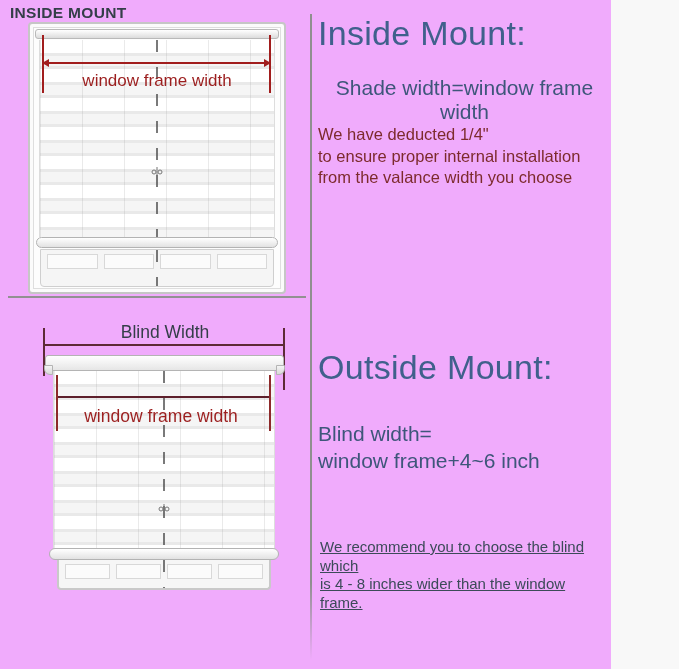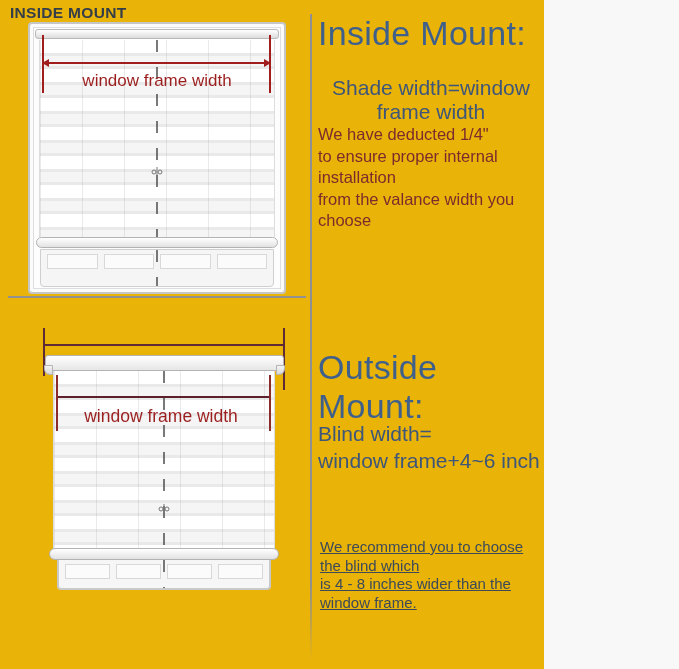--- a/index.html
+++ b/index.html
@@ -1,18 +1,18 @@
 <!DOCTYPE html>
 <html><head>
 <meta charset="utf-8">
 <style>
   * { margin:0; padding:0; box-sizing:border-box; }
   html,body { background:#f8f8f8; }
   body { font-family:"Liberation Sans", sans-serif; }
-  .stage { position:relative; width:544px; height:669px; background:#eab308; overflow:hidden; }
+  .stage { position:relative; width:611px; height:669px; background:#f0abfc; overflow:hidden; }
 
   
   .mount-label { position:absolute; font-size:15.5px; font-weight:600; letter-spacing:.3px; color:#343e49; }
   .h-divider { position:absolute; left:8px; top:296px; width:298px; height:2px; background:#919191; }
   .v-divider { position:absolute; left:310px; top:14px; width:2px; height:646px;
                background:linear-gradient(180deg,#8f8f8f 0%,#8f8f8f 88%,rgba(143,143,143,0) 100%); }
 
   .zebra { background-image:
       repeating-linear-gradient(90deg, rgba(150,150,150,.20) 0 1px, rgba(0,0,0,0) 1px 42px),
       repeating-linear-gradient(180deg, #ffffff 0 13px, #e9e9e9 13px 16px, #f5f5f5 16px 26px, #e9e9e9 26px 29px);
@@ -107,20 +107,21 @@
       <i class="arr arr-l"></i>
       <i class="arr arr-r"></i>
     </div>
     <div class="measure-text" style="top:47px;">window frame width</div>
   </div>
 
   <div class="h-divider"></div>
 
 
   <div class="out-diagram">
+    <div class="out-blindwidth">Blind Width</div>
     <div class="bracket-h"></div>
     <div class="bracket-v bv-l"></div>
     <div class="bracket-v bv-r"></div>
 
     <div class="out-headrail">
       <i class="cap cap-l"></i>
       <i class="cap cap-r"></i>
     </div>
 
     <div class="out-fabric zebra">

